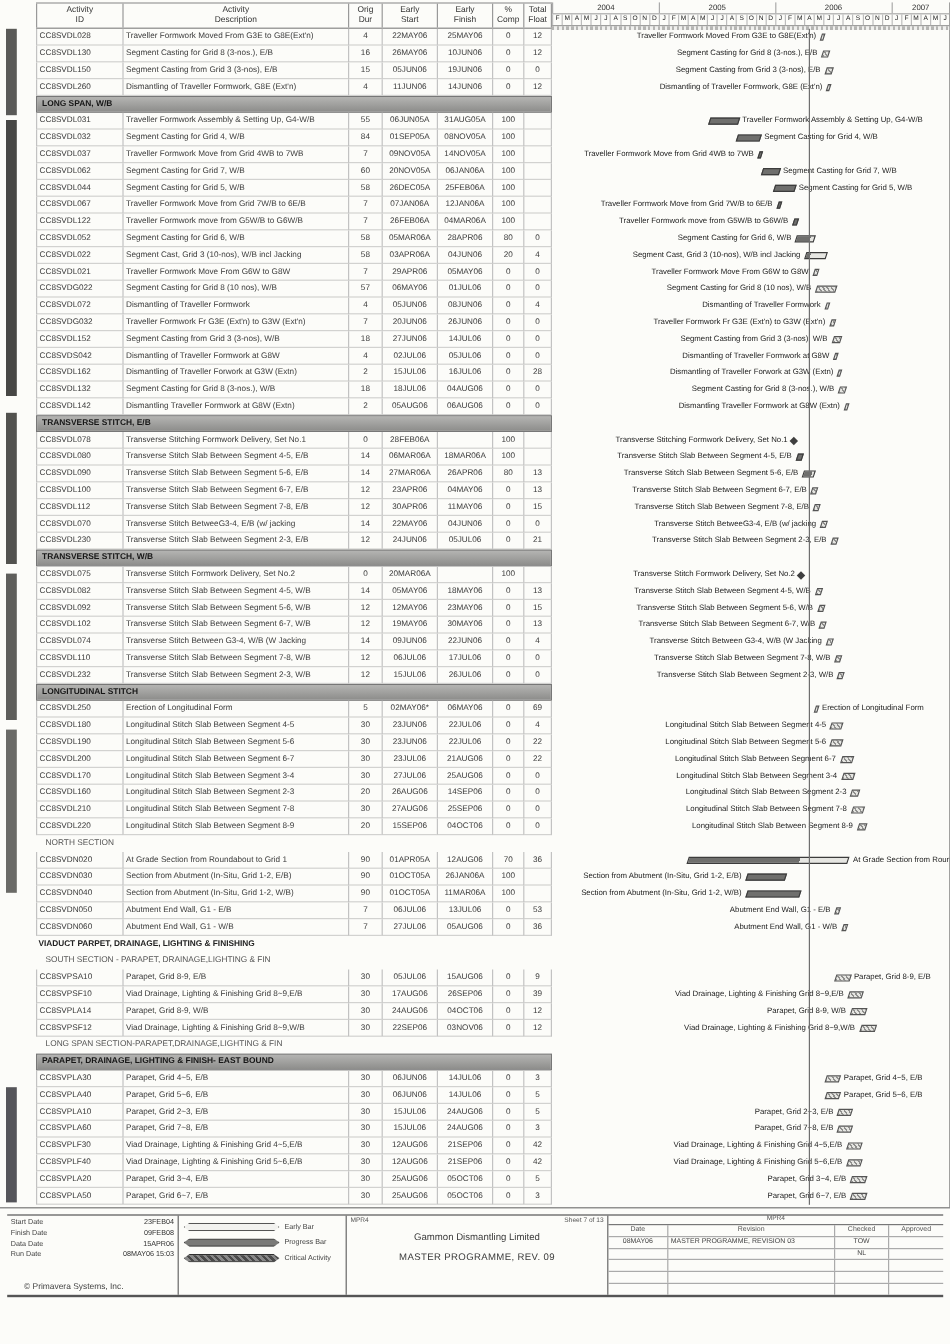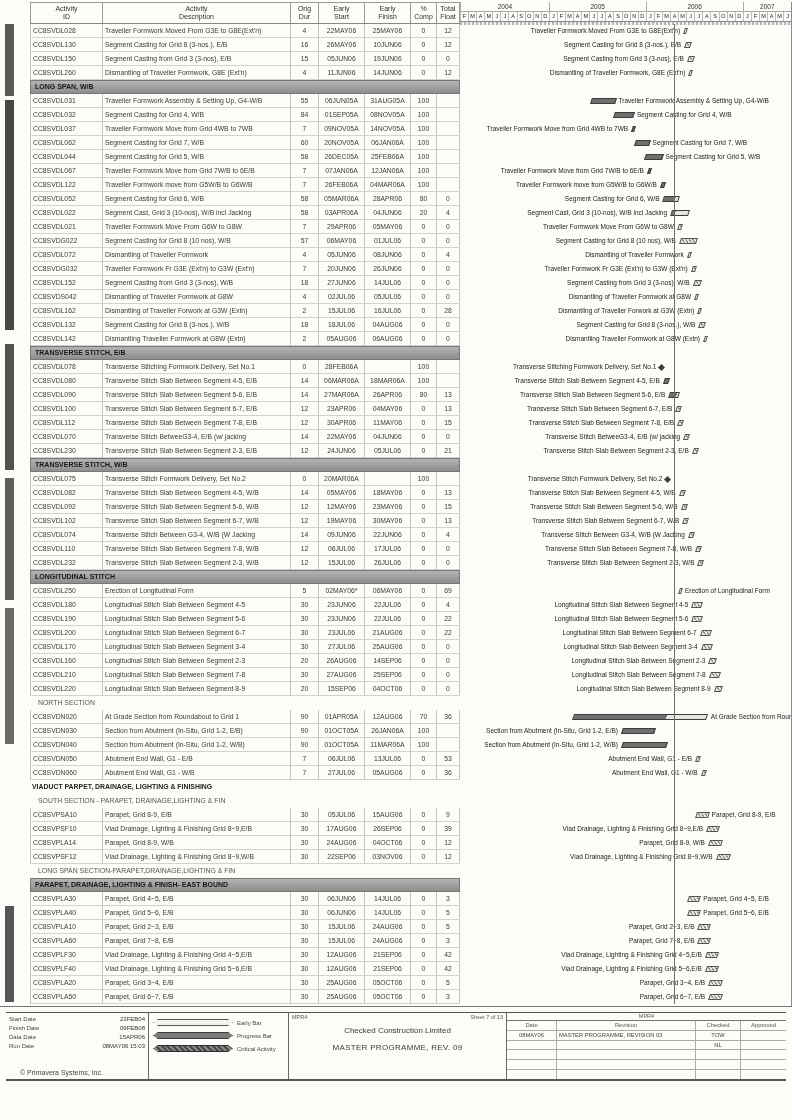--- a/index.html
+++ b/index.html
@@ -905,21 +905,21 @@
           <span>Progress Bar</span>
         </div>
         <div class="legrow">
           <span class="legbar critical"></span>
           <span>Critical Activity</span>
         </div>
       </div>
     <div class="fbox fcenter">
       <div class="fc-code">MPR4</div>
       <div class="fc-sheet">Sheet 7 of 13</div>
-      <div class="fc-company">Checked Construction Limited</div>
+      <div class="fc-company">Gammon Dismantling Limited</div>
       <div class="fc-title">MASTER PROGRAMME, REV. 09</div>
     </div>
     <div class="fbox frev">
       <div class="frev-code">MPR4</div>
       <div class="rtable" id="rtable">
           <div class="rrow">
             <div class="rcell hd ctr" style="width: 50px;">Date</div>
             <div class="rcell hd" style="flex: 1 1 0%;">Revision</div>
             <div class="rcell hd ctr" style="width: 45px;">Checked</div>
             <div class="rcell hd ctr" style="width: 45px;">Approved</div>

